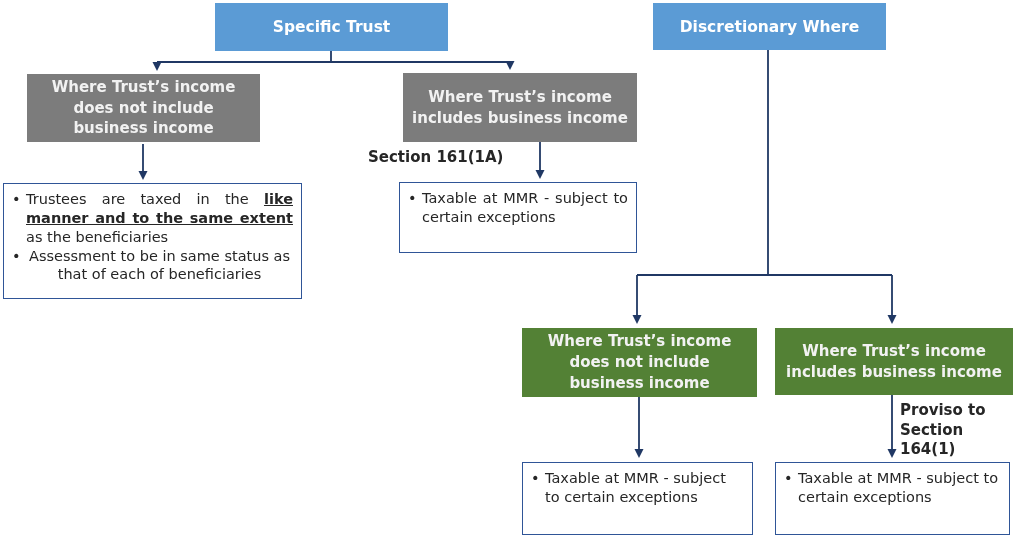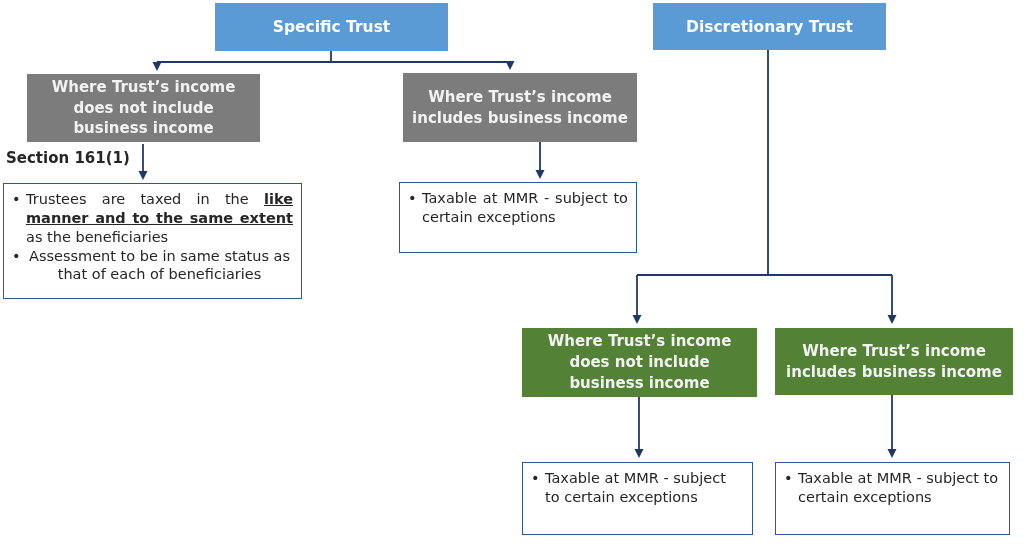--- a/index.html
+++ b/index.html
@@ -105,38 +105,39 @@
       <path d="M892,275 L892,321" marker-end="url(#arr)"></path>
       <path d="M639,397 L639,455" marker-end="url(#arr)"></path>
       <path d="M892,395 L892,455" marker-end="url(#arr)"></path>
     </g>
   </svg>
 
   <div class="box title-box" style="left:215px; top:3px; width:233px; height:48px;">
     <span>Specific Trust</span>
   </div>
   <div class="box title-box" style="left:653px; top:3px; width:233px; height:47px;">
-    <span>Discretionary Trust</span>
+    <span>Discretionary Where</span>
   </div>
 
   <div class="box gray-box" style="left:27px; top:74px; width:233px; height:68px;">
     <span>Where Trust’s income does not include business income</span>
   </div>
   <div class="box gray-box" style="left:403px; top:73px; width:234px; height:69px;">
     <span>Where Trust’s income includes business income</span>
   </div>
 
   <div class="box green-box" style="left:522px; top:328px; width:235px; height:69px;">
     <span>Where Trust’s income does not include business income</span>
   </div>
   <div class="box green-box" style="left:775px; top:328px; width:238px; height:67px;">
     <span>Where Trust’s income includes business income</span>
   </div>
 
-  <div class="section-label" style="left:6px; top:149px;">Section 161(1)</div>
+  <div class="section-label" style="left:368px; top:148px;">Section 161(1A)</div>
+  <div class="section-label" style="left:900px; top:401px; width:118px;">Proviso to Section 164(1)</div>
 
   <div class="bullet-box justify" style="left:3px; top:183px; width:299px; height:116px;">
     <div class="bullet-row">
       <span class="bullet-mark">•</span>
       <div class="bullet-body"><span class="wrap-label">Trustees are taxed in the </span><span class="wrap-label emph">like manner and to the same extent</span><span class="wrap-label"> as the beneficiaries</span></div>
     </div>
     <div class="bullet-row">
       <span class="bullet-mark">•</span>
       <div class="bullet-body" style="text-align:center;">Assessment to be in same status as that of each of beneficiaries</div>
     </div>

